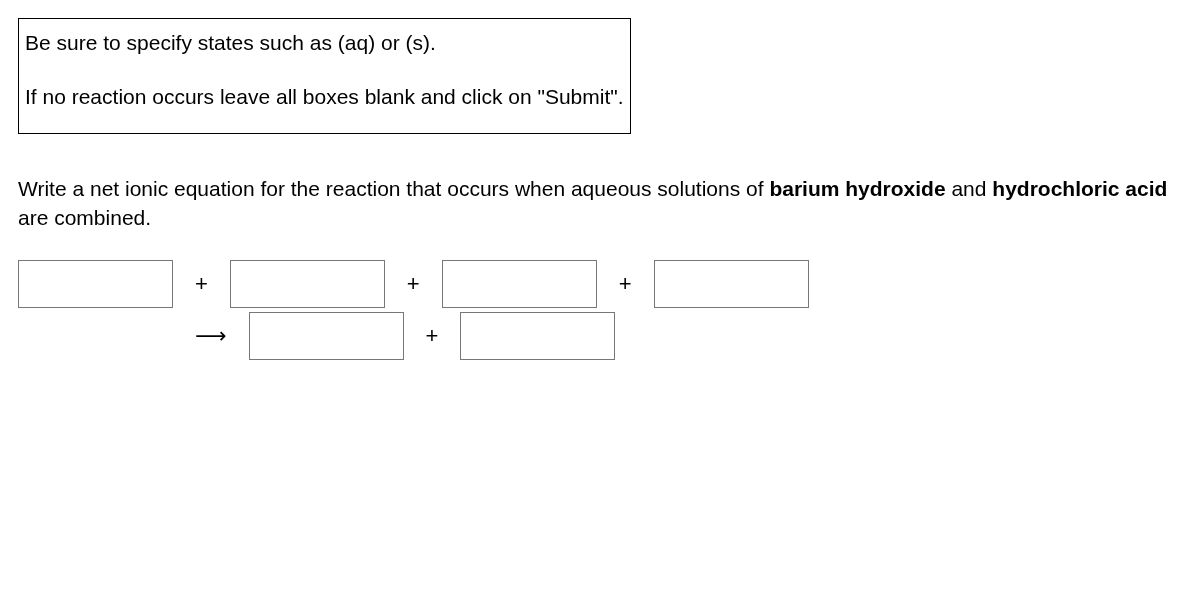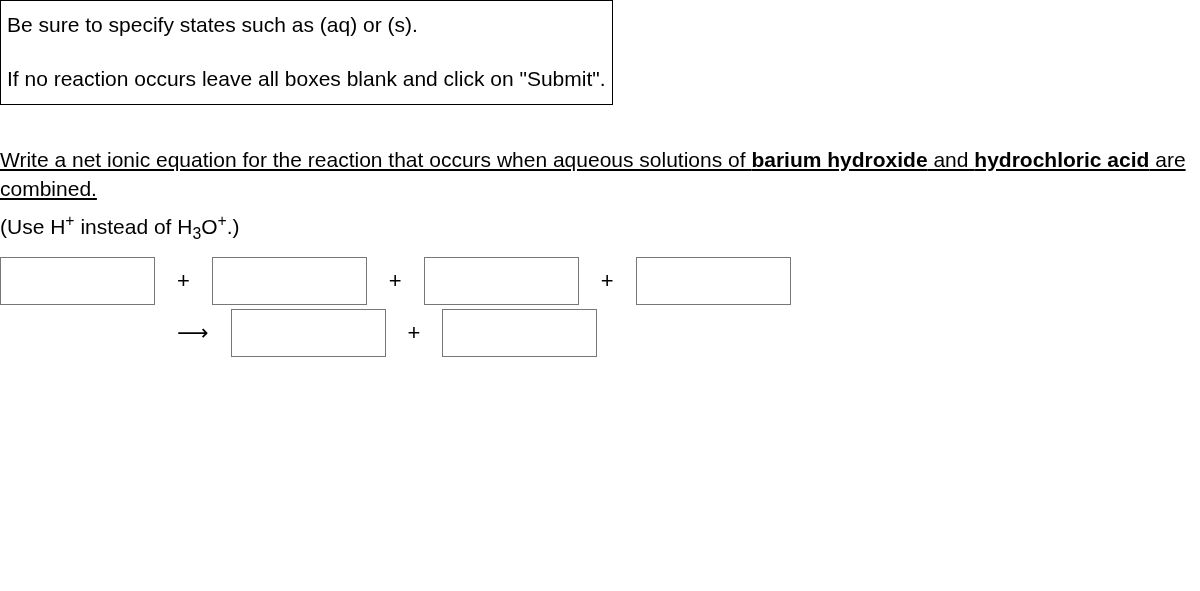--- a/index.html
+++ b/index.html
@@ -7,38 +7,38 @@
       margin: 0;
       padding: 0;
       font-family: Verdana, Geneva, sans-serif;
       font-size: 21px;
       color: #000;
       background: #fff;
       width: 1200px;
       height: 591px;
     }
     .container {
+      padding: 18px;
     }
     .instruction-box {
       border: 1px solid #000;
       padding: 10px 6px;
       display: inline-block;
       margin-bottom: 40px;
     }
     .instruction-box p {
       margin: 0 0 26px 0;
       line-height: 1.35;
     }
     .instruction-box p:last-child {
-      margin-bottom: 0;
+      margin-bottom: 11px;
     }
     .question {
-      margin-bottom: 12px;
+      margin-bottom: 28px;
       line-height: 1.4;
-      text-decoration: underline;
     }
     .question .bold {
       font-weight: bold;
     }
     .hint {
       margin-bottom: 18px;
     }
     sup {
       font-size: 0.75em;
       vertical-align: super;
@@ -90,23 +90,20 @@
 
   <div class="instruction-box">
     <p>Be sure to specify states such as (aq) or (s).</p>
     <p>If no reaction occurs leave all boxes blank and click on "Submit".</p>
   </div>
 
   <div class="question">
     <span>Write a net ionic equation for the reaction that occurs when aqueous solutions of </span><span class="bold">barium hydroxide</span><span> and </span><span class="bold">hydrochloric acid</span><span> are combined.</span>
   </div>
 
-  <div class="hint">
-    <span>(Use H</span><sup>+</sup><span> instead of H</span><sub>3</sub><span>O</span><sup>+</sup><span>.)</span>
-  </div>
 
   <div class="equation-area">
     <div class="row1">
       <input type="text" class="eq-input" value="" style="">
       <span class="plus">+</span>
       <input type="text" class="eq-input" value="" style="">
       <span class="plus">+</span>
       <input type="text" class="eq-input" value="" style="">
       <span class="plus">+</span>
       <input type="text" class="eq-input" value="" style="">

